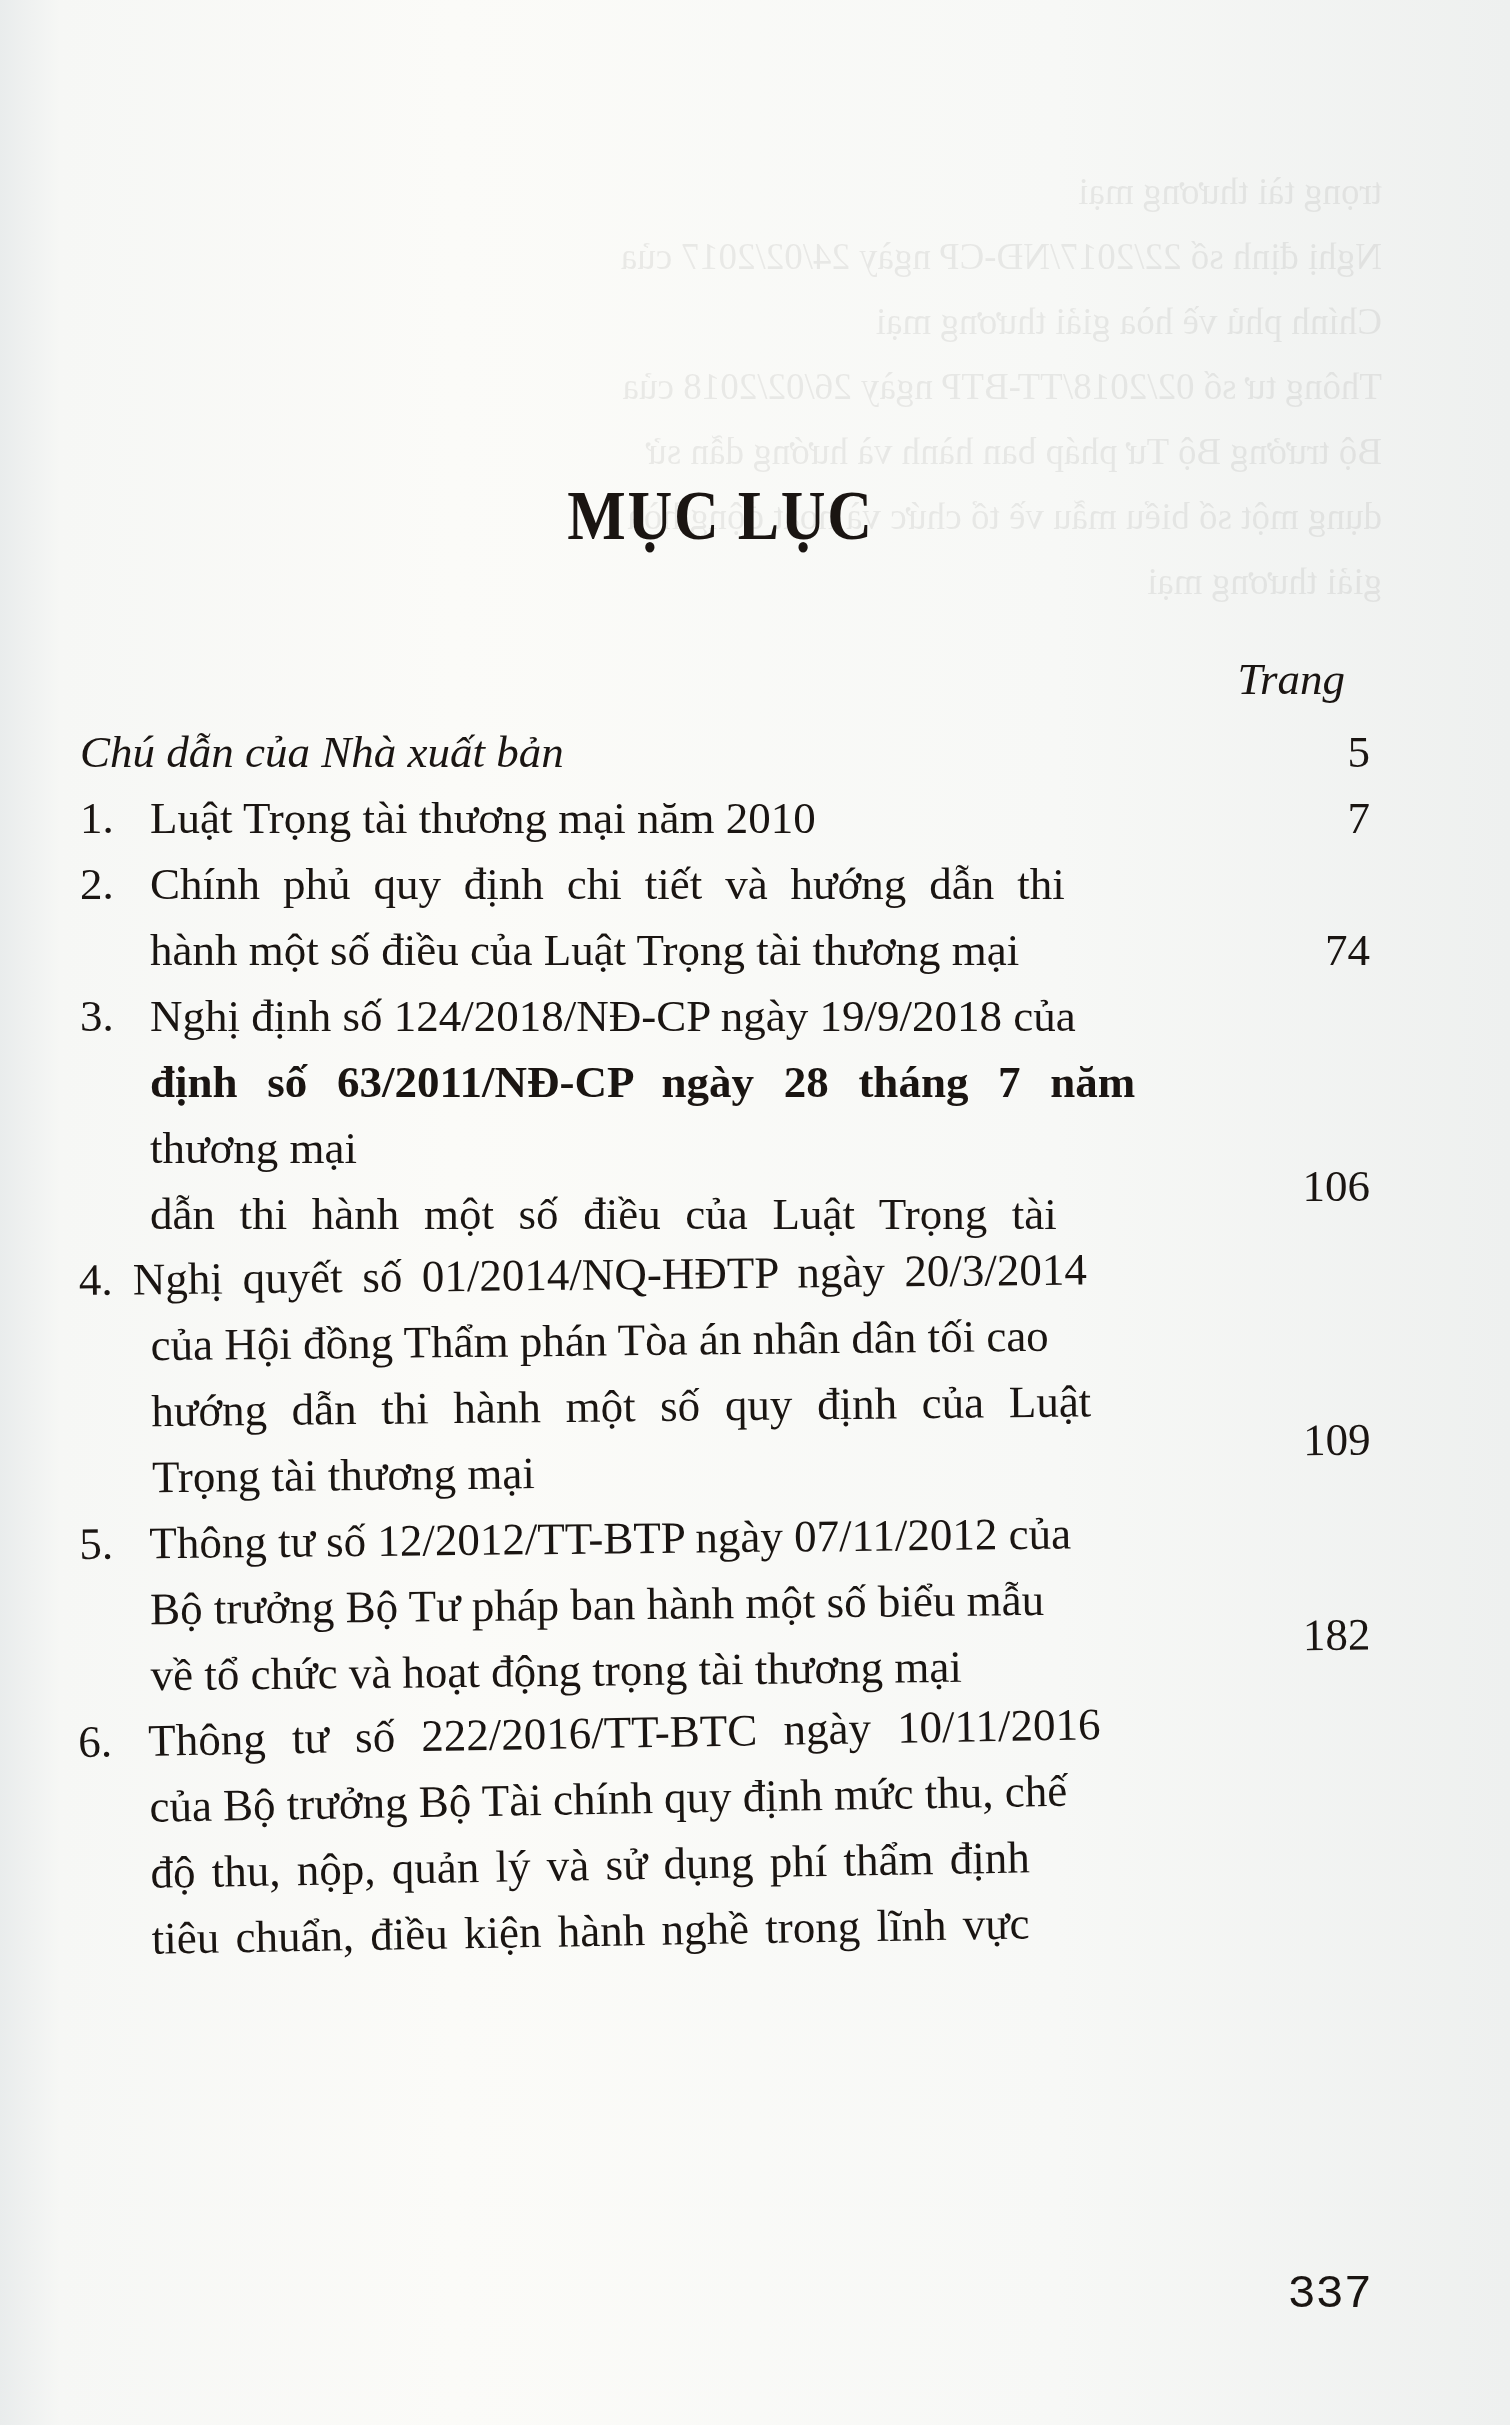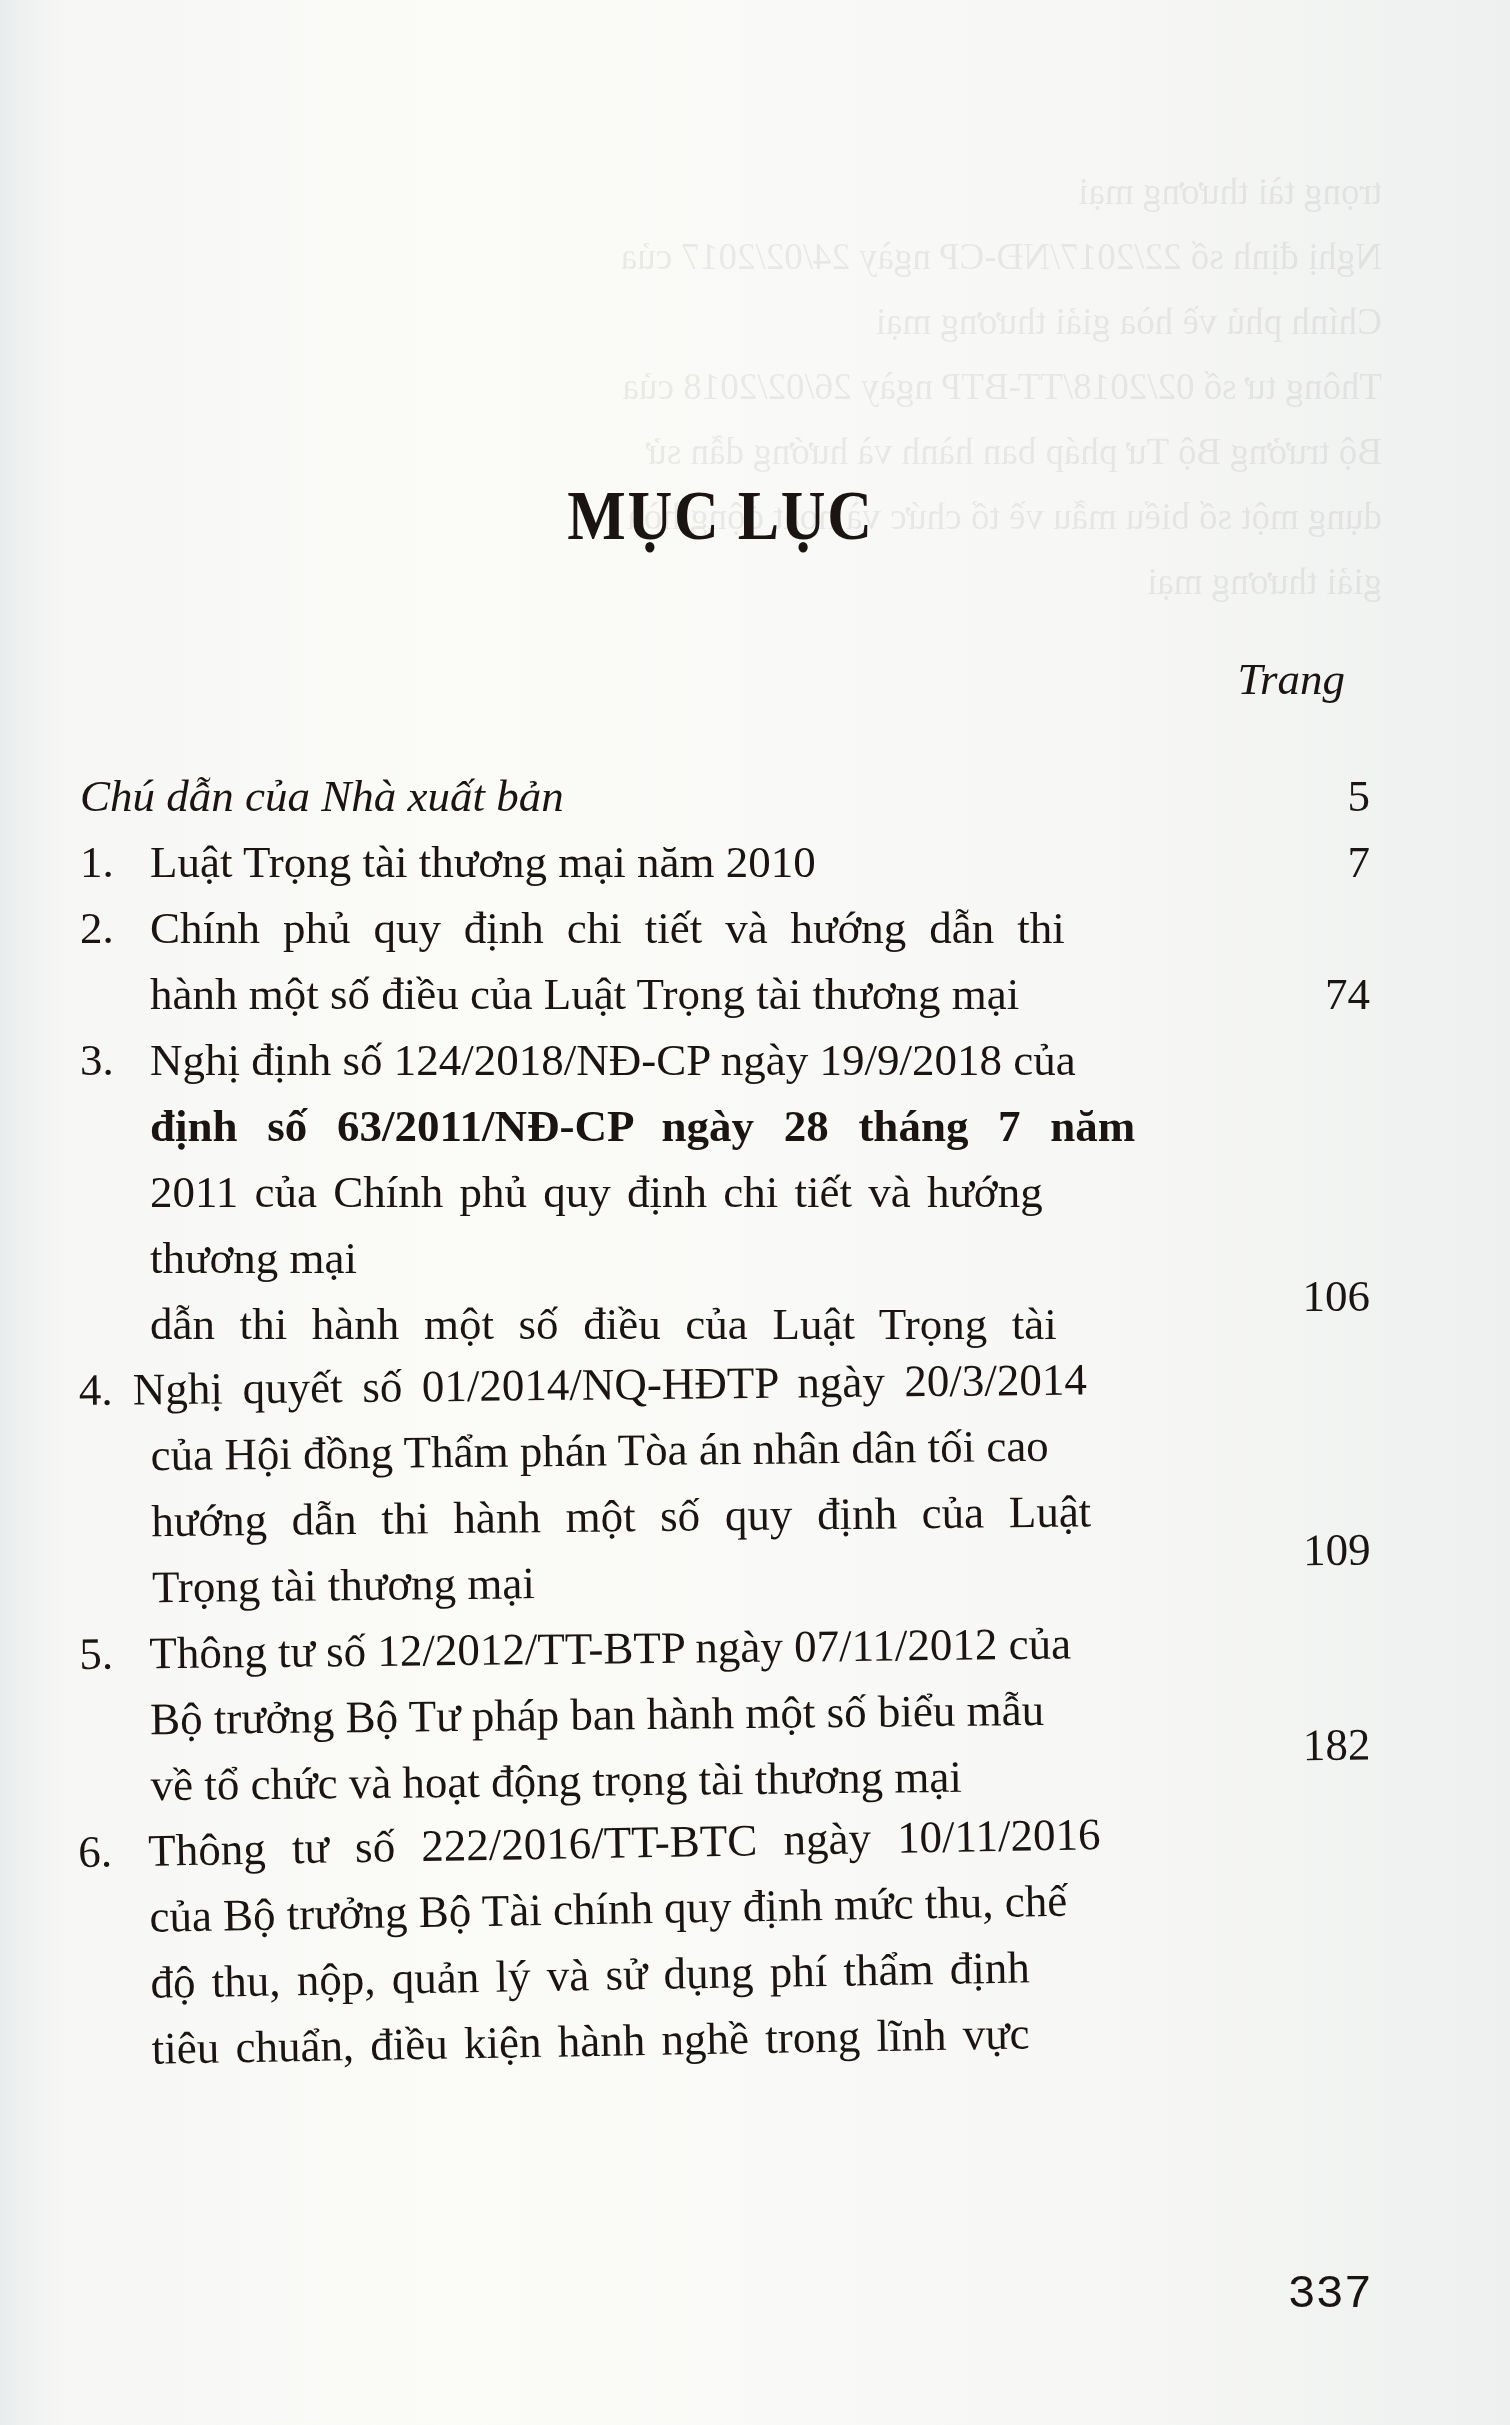--- a/index.html
+++ b/index.html
@@ -53,21 +53,20 @@
       text-align: right;
     }
     .toc {
       position: absolute;
       left: 80px;
       top: 719px;
       width: 1290px;
       font-family: "Liberation Serif", serif;
       font-size: 45px;
       line-height: 66px;
-      margin-top: 44px;
     }
     .entry {
       position: relative;
       display: flex;
       align-items: flex-end;
     }
     .entry .num {
       width: 70px;
       flex: 0 0 70px;
       align-self: flex-start;
@@ -141,21 +140,20 @@
         <span class="ln">hành một số điều của Luật Trọng tài thương mại</span>
       </span>
       <span class="pg">74</span>
     </div>
 
     <div class="entry">
       <span class="num">3.</span>
       <span class="body">
         <span class="ln">Nghị định số 124/2018/NĐ-CP ngày 19/9/2018 của</span>
         <span class="ln" style="word-spacing:18.4px;font-weight:bold;">định số 63/2011/NĐ-CP ngày 28 tháng 7 năm</span>
-        <span class="ln" style="word-spacing:5px;">2011 của Chính phủ quy định chi tiết và hướng</span>
         <span class="ln">thương mại</span>
         <span class="ln" style="word-spacing:13.4px;">dẫn thi hành một số điều của Luật Trọng tài</span>
       </span>
       <span class="pg" style="padding-bottom:28.5px;">106</span>
     </div>
 
     <div class="entry curve-a">
       <span class="num" style="width:54px;flex-basis:54px;">4.</span>
       <span class="body">
         <span class="ln" style="word-spacing:8.4px;">Nghị quyết số 01/2014/NQ-HĐTP ngày 20/3/2014</span>

